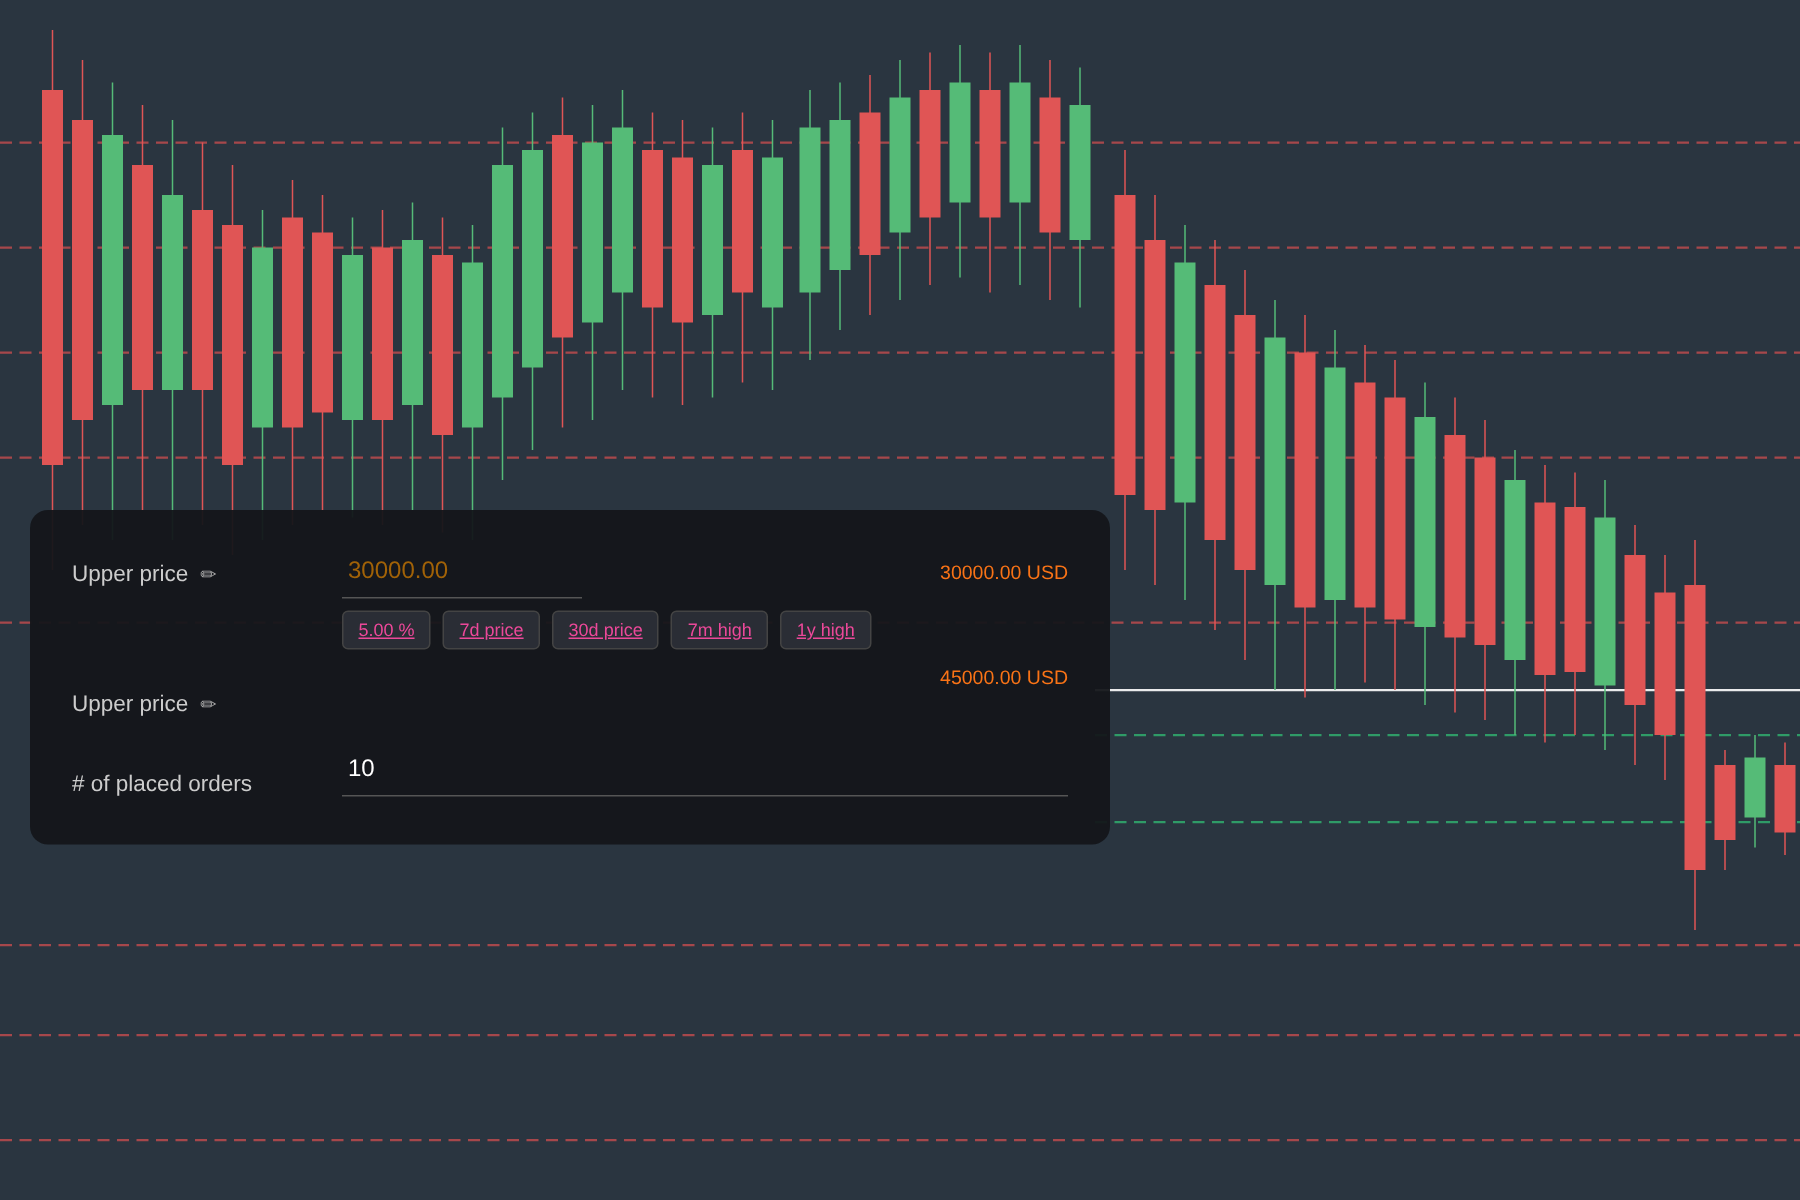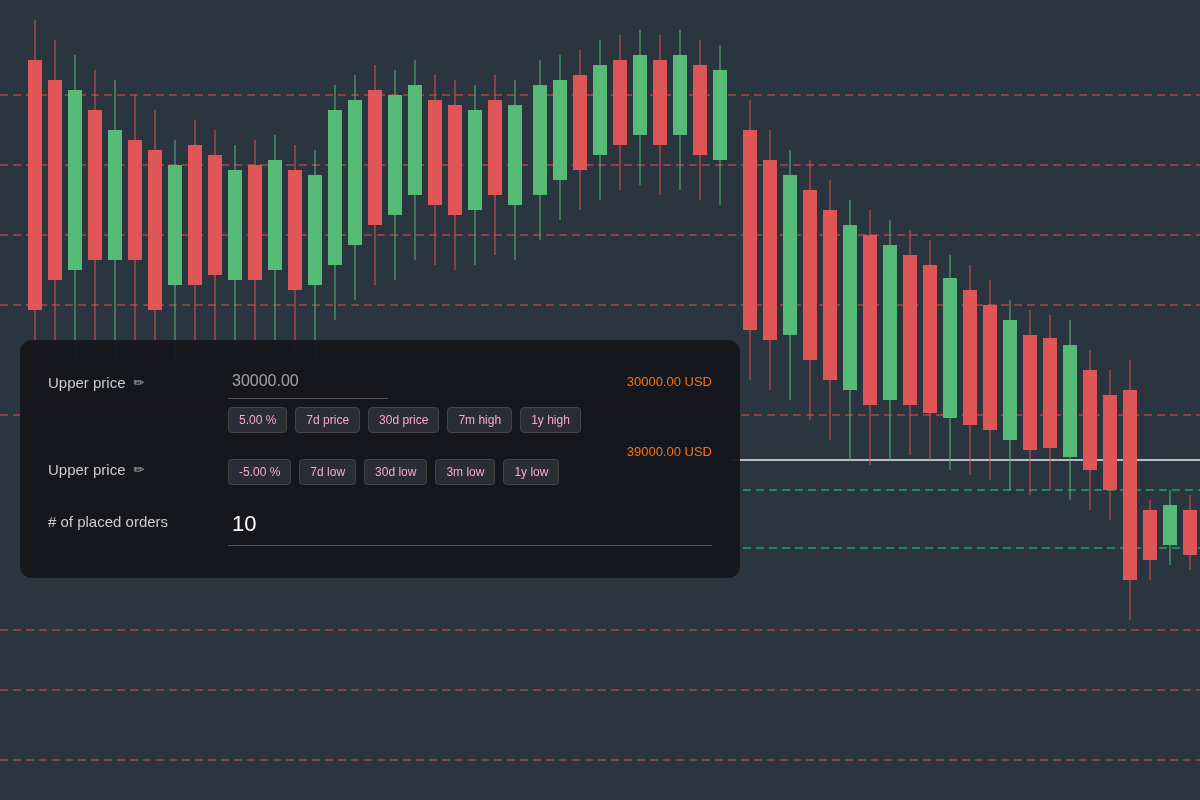--- a/index.html
+++ b/index.html
@@ -65,21 +65,21 @@
       display: flex;
       align-items: center;
       position: relative;
       margin-bottom: 8px;
     }
 
     .price-input {
       background: transparent;
       border: none;
       border-bottom: 1px solid #555;
-      color: #a3a3a3;
+      color: #a16207;
       font-size: 16px;
       padding: 8px 4px;
       width: 160px;
       outline: none;
     }
 
     .usd-label {
       position: absolute;
       right: 0;
       font-size: 13px;
@@ -88,39 +88,41 @@
 
     .button-row {
       display: flex;
       gap: 8px;
       flex-wrap: wrap;
     }
 
     .preset-btn {
       background: #2a2d35;
       border: 1px solid #444;
-      color: #f9a8d4;
+      color: #ec4899;
       font-size: 12px;
       padding: 5px 10px;
       border-radius: 4px;
       cursor: pointer;
       white-space: nowrap;
+      text-decoration: underline;
     }
 
     .orders-row {
       display: flex;
+      align-items: center;
       margin-bottom: 0;
     }
 
     .orders-input {
       background: transparent;
       border: none;
       border-bottom: 1px solid #555;
       color: #fff;
-      font-size: 22px;
+      font-size: 16px;
       padding: 8px 4px;
       width: 100%;
       outline: none;
     }
 
     
     svg.chart-svg {
       position: absolute;
       top: 0; left: 0;
       width: 1200px;
@@ -352,28 +354,21 @@
     </div>
   </div>
 
   <div class="form-row">
     <div class="form-label">
       <span>Upper price</span>
       <span class="pencil-icon">✏</span>
     </div>
     <div class="form-input-group">
       <div class="input-row">
-        <span class="usd-label">39000.00 USD</span>
-      </div>
-      <div class="button-row">
-        <button class="preset-btn">-5.00 %</button>
-        <button class="preset-btn">7d low</button>
-        <button class="preset-btn">30d low</button>
-        <button class="preset-btn">3m low</button>
-        <button class="preset-btn">1y low</button>
+        <span class="usd-label">45000.00 USD</span>
       </div>
     </div>
   </div>
 
   <div class="form-row orders-row">
     <div class="form-label">
       <span># of placed orders</span>
     </div>
     <div class="form-input-group">
       <div class="input-row">

